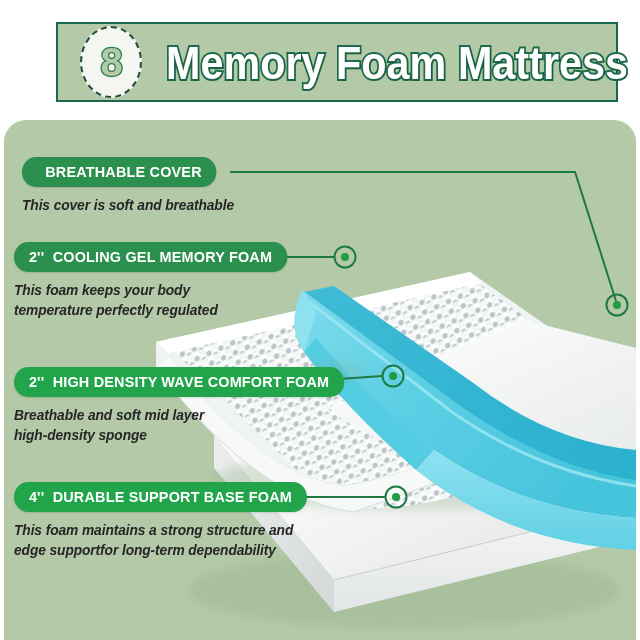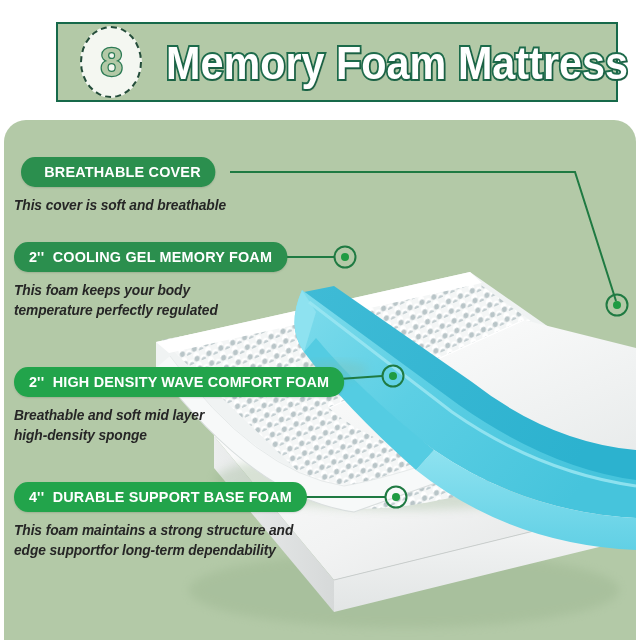--- a/index.html
+++ b/index.html
@@ -107,21 +107,21 @@
     font-style:italic;
     font-weight:bold;
     color:#262626;
     line-height:1.35;
     letter-spacing:-0.1px;
     white-space:pre-line;
     transform:scaleX(0.95);
     transform-origin:left top;
   }
 
-  #callout-cover     { left:10px; top:37px;text-align:center;  }
+  #callout-cover     { left:18px; top:37px;  }
   #callout-gel       { left:10px; top:122px; }
   #callout-wave      { left:10px; top:247px; }
   #callout-base      { left:10px; top:362px; }
 </style>
 </head>
 <body>
 
 <div id="header-banner">
   <div id="badge-wrap">
     <div id="badge-circle"></div>

